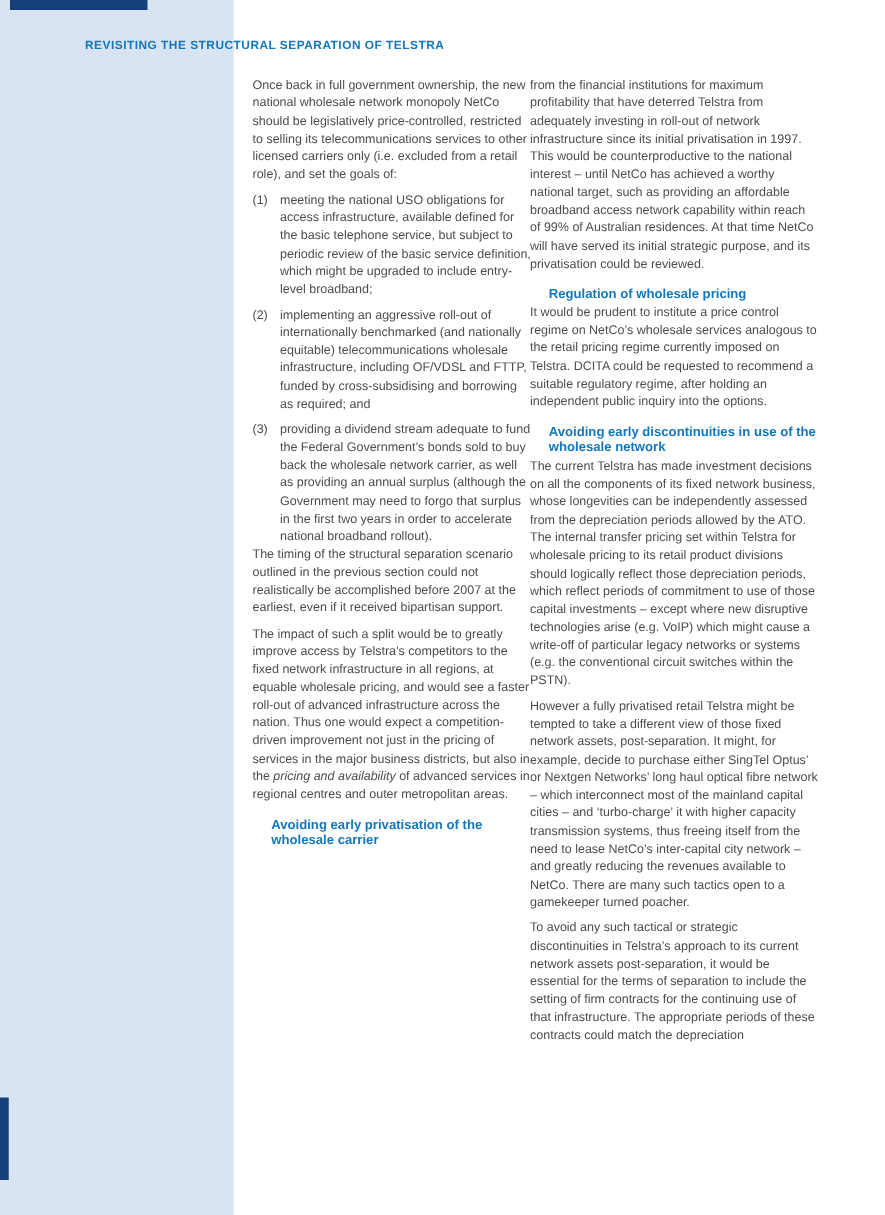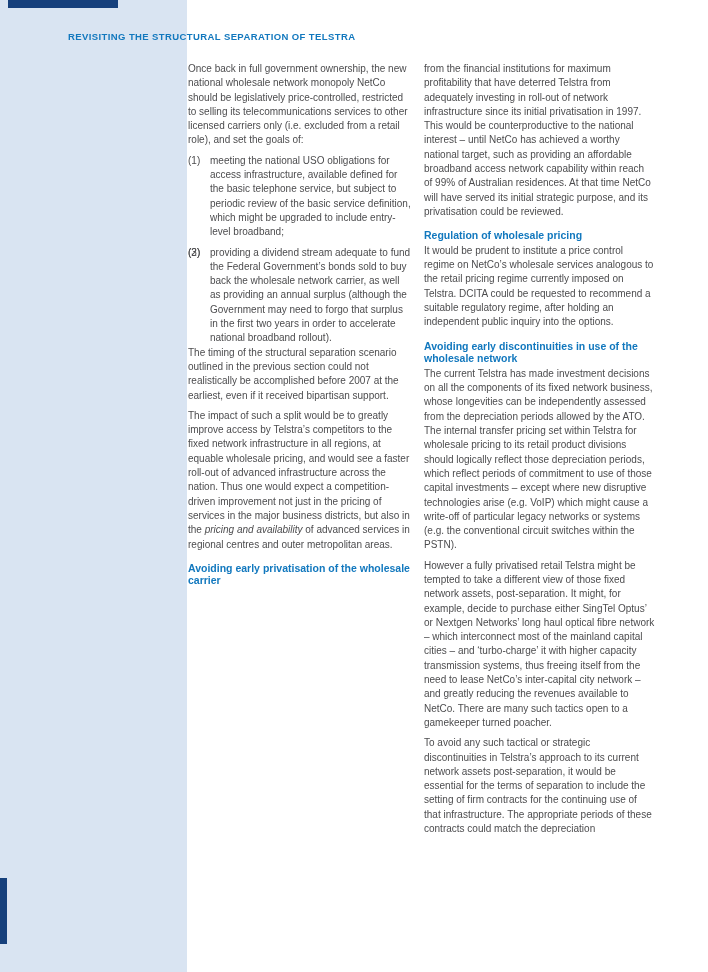--- a/index.html
+++ b/index.html
@@ -4,27 +4,27 @@
 <style>
   html,body{margin:0;padding:0;background:#ffffff;}
   .page{position:relative;width:708px;height:972px;background:#ffffff;overflow:hidden;
         font-family:"Liberation Sans", sans-serif;}
   .sidebar-band{position:absolute;left:0;top:0;width:187px;height:972px;background:#d9e4f2;}
   .topbar-navy{position:absolute;left:8px;top:0;width:110px;height:8px;background:#16407c;}
   .edgebar-navy{position:absolute;left:0;top:878px;width:7px;height:66px;background:#16407c;}
   .running-head{position:absolute;left:68px;top:31px;font-size:9.5px;font-weight:bold;
         color:#1278be;letter-spacing:0.4px;white-space:nowrap;}
   .col{position:absolute;top:62px;font-size:10px;line-height:14.3px;color:#4c4c4e;text-align:left;}
-  .col-left{left:188px;width:224px;}
+  .col-left{left:188px;width:224px;padding-left:14px;}
   .col-right{left:424px;width:231px;}
   .col p{margin:6px 0 0 0;padding:0;}
   .col p.first{margin-top:0;}
   .li{position:relative;padding-left:22px;margin-top:6px;}
   .li .marker{position:absolute;left:0;top:0;}
-  .subhead{font-size:10.5px;line-height:12.6px;color:#1278be;margin:10px 0 2px 0;font-weight:bold;}
+  .subhead{font-size:10.5px;line-height:12.6px;color:#1278be;margin:10px 0 2px 15px;font-weight:bold;}
   .section-head{font-size:14.5px;line-height:16.5px;color:#1278be;margin:12px 0 2px 0;
         font-weight:bold;font-style:italic;}
   .ital{font-style:italic;}
   .footer{position:absolute;left:0;top:945px;width:708px;height:27px;font-size:10px;color:#1c3a6d;margin-top:32px;}
   .footer-rule{position:absolute;left:68px;top:5px;width:640px;height:2px;background:#2a4f93;}
   .vline{position:absolute;top:5px;bottom:0;width:2px;background:#2a4f93;}
   .vline-1{left:68px;} .vline-2{left:161px;} .vline-3{left:243px;} .vline-4{left:463px;}
   .pagenum{position:absolute;left:30px;top:8px;width:32px;text-align:right;
         font-weight:bold;font-size:12.5px;color:#17315e;}
   .fcell{position:absolute;top:11px;white-space:pre;}
@@ -42,20 +42,21 @@
 
   <div class="col col-left">
     <p class="first">Once back in full government ownership, the new national wholesale network monopoly NetCo should be legislatively price-controlled, restricted to selling its telecommunications services to other licensed carriers only (i.e. excluded from a retail role), and set the goals of:</p>
 
     <div class="li">
       <span class="marker">(1)</span>
       <span>meeting the national USO obligations for access infrastructure, available defined for the basic telephone service, but subject to periodic review of the basic service definition, which might be upgraded to include entry-level broadband;</span>
     </div>
     <div class="li">
       <span class="marker">(2)</span>
+      <span>implementing an aggressive roll-out of internationally benchmarked (and nationally equitable) telecommunications wholesale infrastructure, including OF/VDSL and FTTP, funded by cross-subsidising and borrowing as required; and</span>
     </div>
     <div class="li">
       <span class="marker">(3)</span>
       <span>providing a dividend stream adequate to fund the Federal Government’s bonds sold to buy back the wholesale network carrier, as well as providing an annual surplus (although the Government may need to forgo that surplus in the first two years in order to accelerate national broadband rollout).</span>
     </div>
 
     <p class="first">The timing of the structural separation scenario outlined in the previous section could not realistically be accomplished before 2007 at the earliest, even if it received bipartisan support.</p>
     <p>
       <span>The impact of such a split would be to greatly improve access by Telstra’s competitors to the fixed network infrastructure in all regions, at equable wholesale pricing, and would see a faster roll-out of advanced infrastructure across the nation. Thus one would expect a competition-driven improvement not just in the pricing of services in the major business districts, but also in the </span><span class="ital">pricing and availability</span><span> of advanced services in regional centres and outer metropolitan areas.</span>
     </p>

